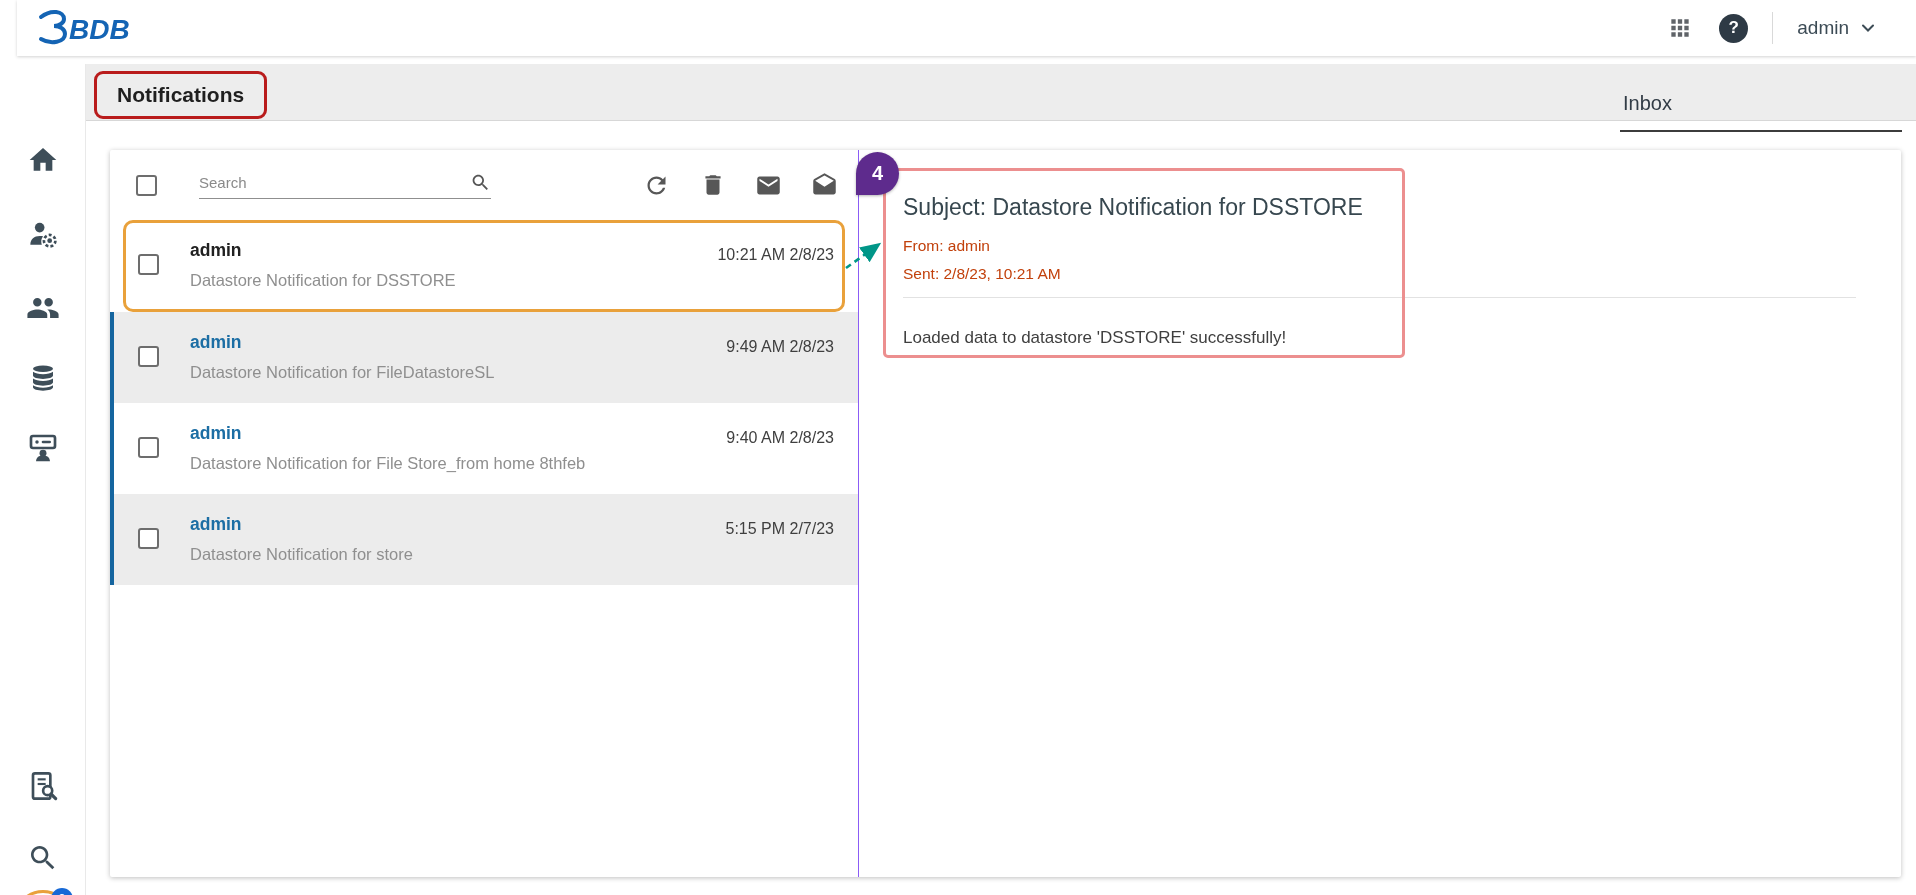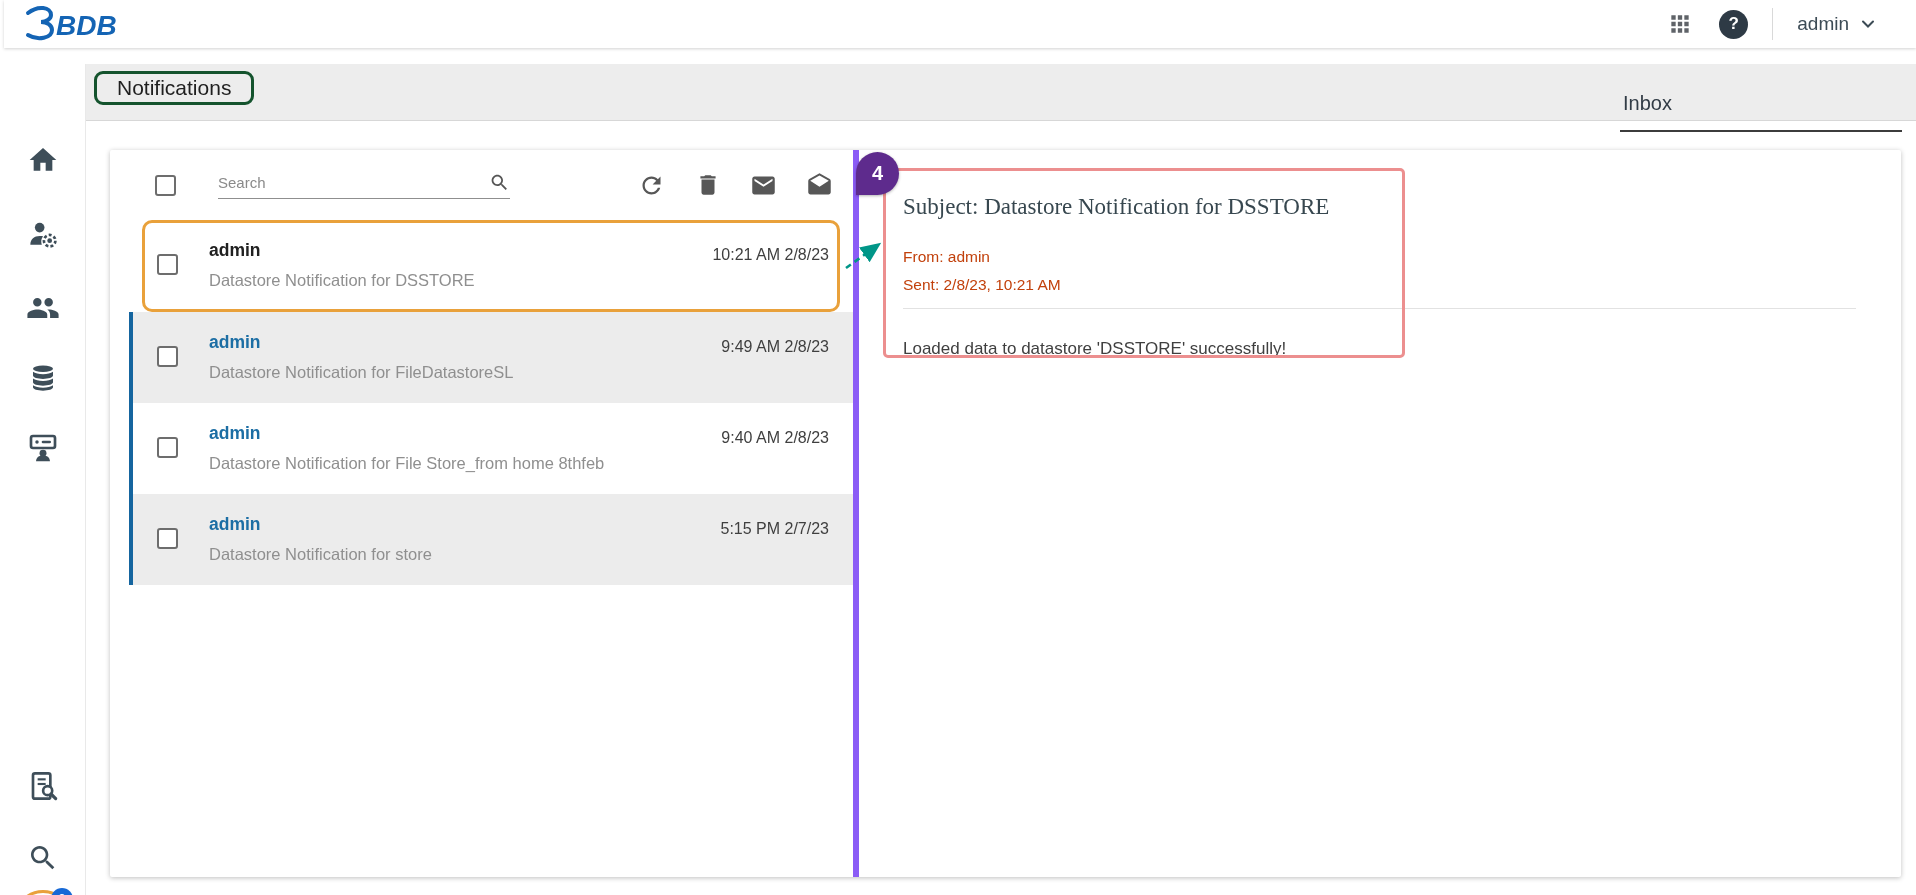--- a/index.html
+++ b/index.html
@@ -1,20 +1,20 @@
 <!DOCTYPE html>
 <html><head>
 <meta charset="utf-8">
 <style>
   * { margin:0; padding:0; box-sizing:border-box; }
   html,body { width:1916px; height:895px; background:#fff; overflow:hidden;
               font-family:"Liberation Sans", sans-serif; position:relative; }
 
   
-  .topbar { position:absolute; top:0; left:4px; right:0; height:48px; background:#fff;
+  .topbar { position:absolute; top:0; left:17px; right:0; height:56px; background:#fff;
             box-shadow:0 1px 3px rgba(0,0,0,.18); display:flex; align-items:center;
             justify-content:space-between; z-index:20; }
   .logo-wrap { margin-left:18px; display:flex; align-items:center; }
   .topbar-right { display:flex; align-items:center; gap:24px; margin-right:38px; }
   .icon-btn { width:30px; height:30px; display:flex; align-items:center; justify-content:center; cursor:pointer; }
   .help-circle { width:29px; height:29px; border-radius:50%; background:#2E3A45; color:#fff;
                  font-size:17px; font-weight:bold; display:flex; align-items:center; justify-content:center; cursor:pointer; }
   .v-divider { width:1px; height:32px; background:#d9d9d9; }
   .user-menu { display:flex; align-items:center; gap:9px; font-size:19px; color:#3C4B55; cursor:pointer; }
 
@@ -26,32 +26,32 @@
   .bell-wrap { position:absolute; left:14px; top:826px; width:58px; height:58px;
                border:3px solid #E9A13B; border-radius:50%; display:flex; align-items:center;
                justify-content:center; color:#E9940A; cursor:pointer; }
   .bell-badge { position:absolute; top:-5px; right:-4px; width:22px; height:22px; border-radius:50%;
                 background:#1769D6; color:#fff; font-size:12.5px; font-weight:bold;
                 display:flex; align-items:center; justify-content:center; }
 
   
   .titlebar { position:absolute; left:86px; right:0; top:64px; height:57px; background:#ededed;
               border-bottom:1px solid #d7d7d7; z-index:5; }
-  .title-box { position:absolute; left:8px; top:7px; border:3px solid #14532d; border-radius:9px;
-               padding:2px 20px; font-size:21px; color:#1f1f1f; }
+  .title-box { position:absolute; left:8px; top:7px; border:3px solid #b91c1c; border-radius:9px;
+               padding:9px 20px; font-size:21px; color:#1f1f1f;font-weight:bold; }
   .inbox-tab { position:absolute; right:14px; top:12px; width:282px; height:100%;
                display:flex; align-items:center; padding-left:3px; font-size:20px; color:#323C46;
                border-bottom:2px solid #3c3c3c; cursor:pointer; }
 
   
   .card { position:absolute; left:110px; top:150px; right:15px; height:727px; background:#fff;
           box-shadow:0 1px 5px rgba(0,0,0,.25); border-radius:2px; display:flex; }
 
   
-  .list-pane { width:749px; min-width:749px; border-right:6px solid #8b5cf6; position:relative;padding-left:19px; }
+  .list-pane { width:749px; min-width:749px; border-right:1px solid #8b5cf6; position:relative; }
   .list-toolbar { height:70px; display:flex; align-items:center; padding:0 20px 0 26px; }
   .cb { width:21px; height:21px; border:2px solid #6d6d6d; border-radius:3px; background:#fff;
         display:inline-block; cursor:pointer; }
   .searchbox { display:flex; align-items:center; width:292px; margin-left:42px;
                border-bottom:1px solid #8f8f8f; padding-bottom:5px; }
   .searchbox input { border:none; outline:none; flex:1; font-size:15px; color:#333; background:transparent;
                      font-family:"Liberation Sans", sans-serif; }
   .searchbox input::placeholder { color:#8a8a8a; }
   .toolbar-actions { margin-left:auto; display:flex; gap:29px; color:#575757; }
   .toolbar-actions .icon-btn { width:27px; height:27px; }
@@ -68,21 +68,21 @@
   .row.alt { background:#ececec; }
   .row.selected { margin:0 13px; height:92px; border:3px solid #E9A13B; border-radius:10px;
                   background:#fff; cursor:pointer; }
   .row.selected .sender { color:#212121; font-weight:700; }
   .row.selected .cb { left:12px; top:31px; }
   .row.selected .texts { left:64px; top:17px; }
   .row.selected .time { right:8px; top:23px;margin-left:32px; }
 
   
   .detail-pane { flex:1; position:relative; padding:30px 45px 0 44px; }
-  .detail-subject { font-size:23px; font-weight:500; color:#37474F; margin:14px 0 28px;font-family:Liberation Serif, serif; }
+  .detail-subject { font-size:23px; font-weight:500; color:#37474F; margin:14px 0 16px; }
   .detail-meta { font-size:15.5px; color:#c2410c; margin-bottom:10px; }
   .detail-divider { border:none; border-top:1px solid #e2e2e2; margin-top:14px; }
   .detail-body { font-size:17px; color:#3f3f3f; margin-top:30px; }
 
   
   .red-box { position:absolute; left:24px; top:18px; width:522px; height:190px;
              border:3px solid #EC8F8F; border-radius:5px; pointer-events:none; z-index:7; }
   .step-badge { position:absolute; left:-3px; top:2px; width:43px; height:43px; background:#5E2B8D;
                 color:#fff; font-size:20px; font-weight:bold; display:flex; align-items:center;
                 justify-content:center; border-radius:50% 50% 50% 0;

